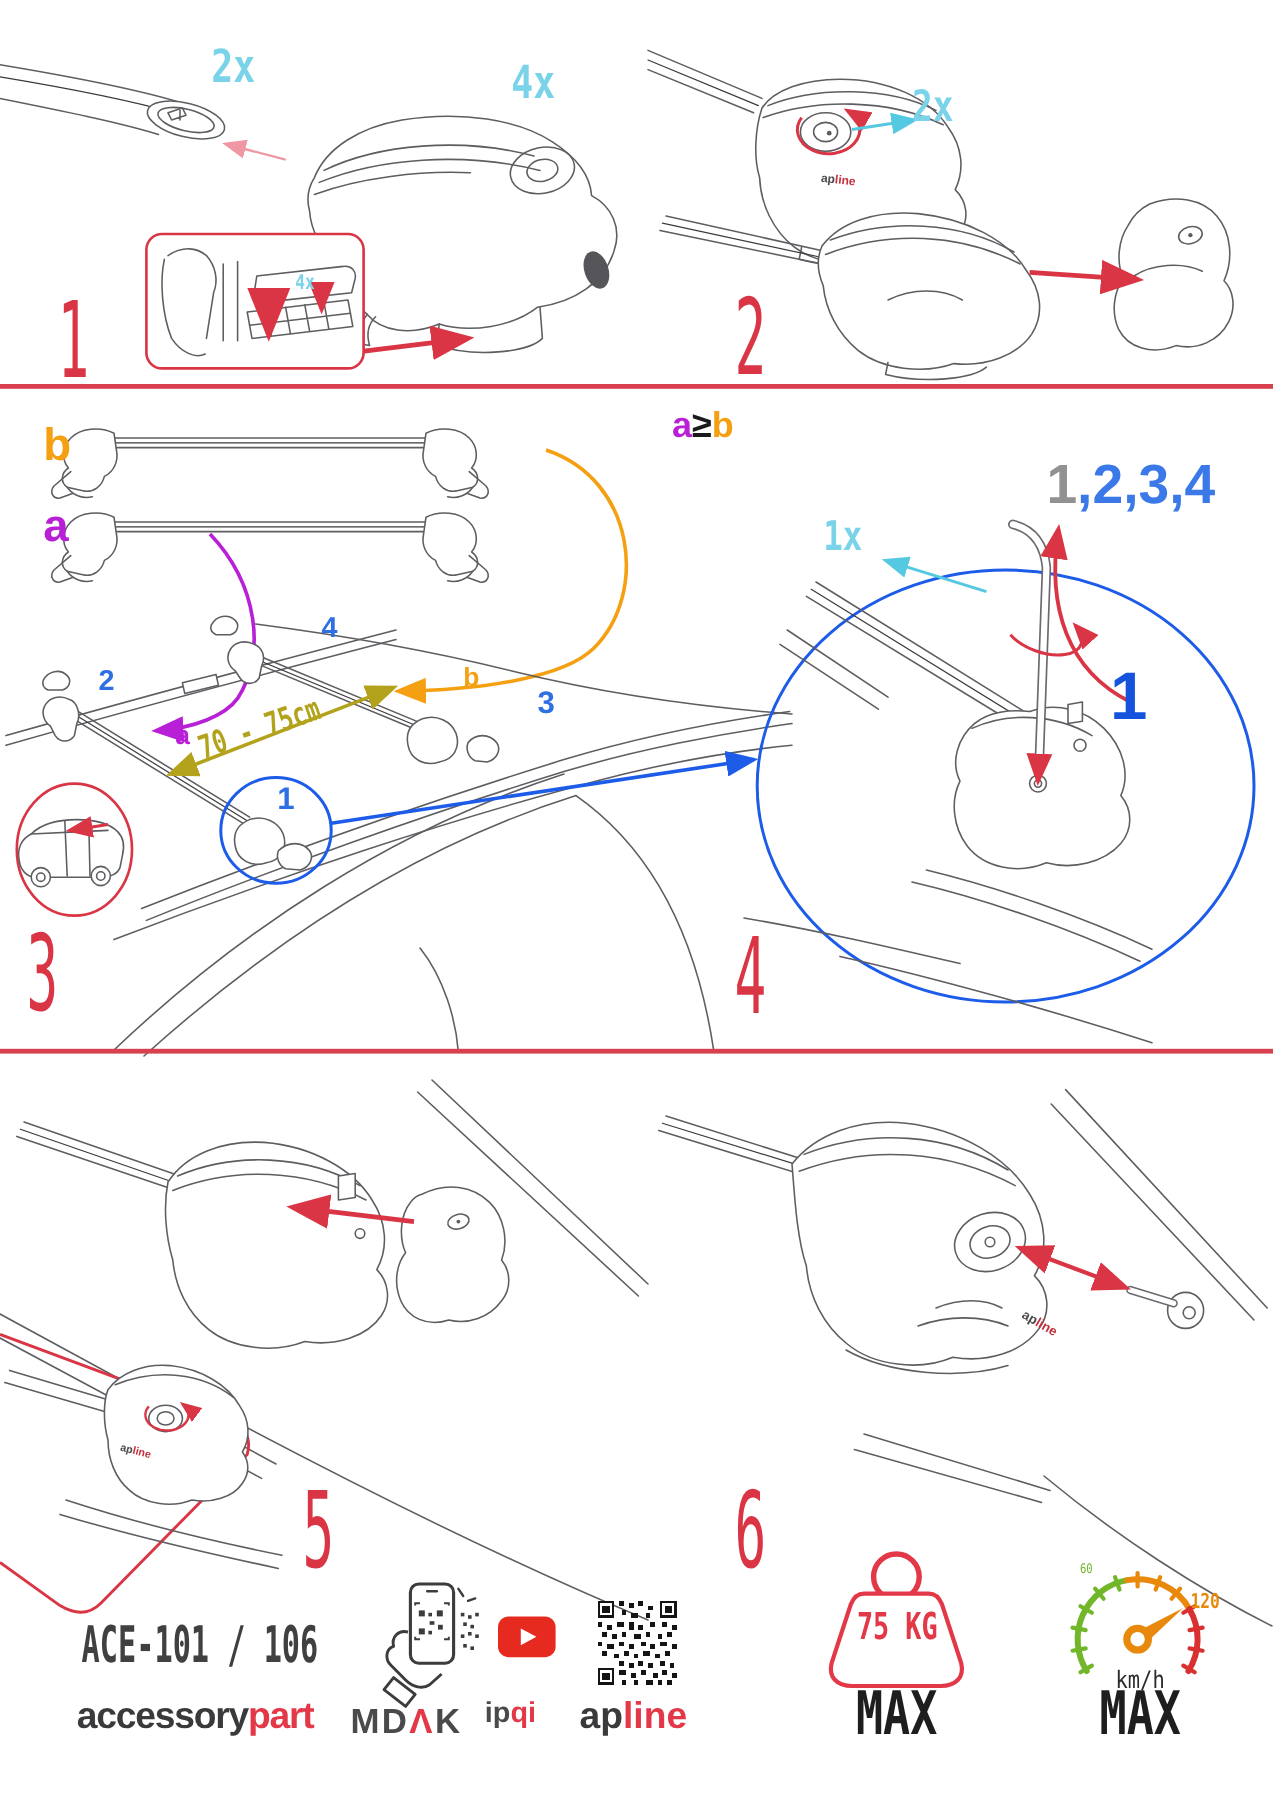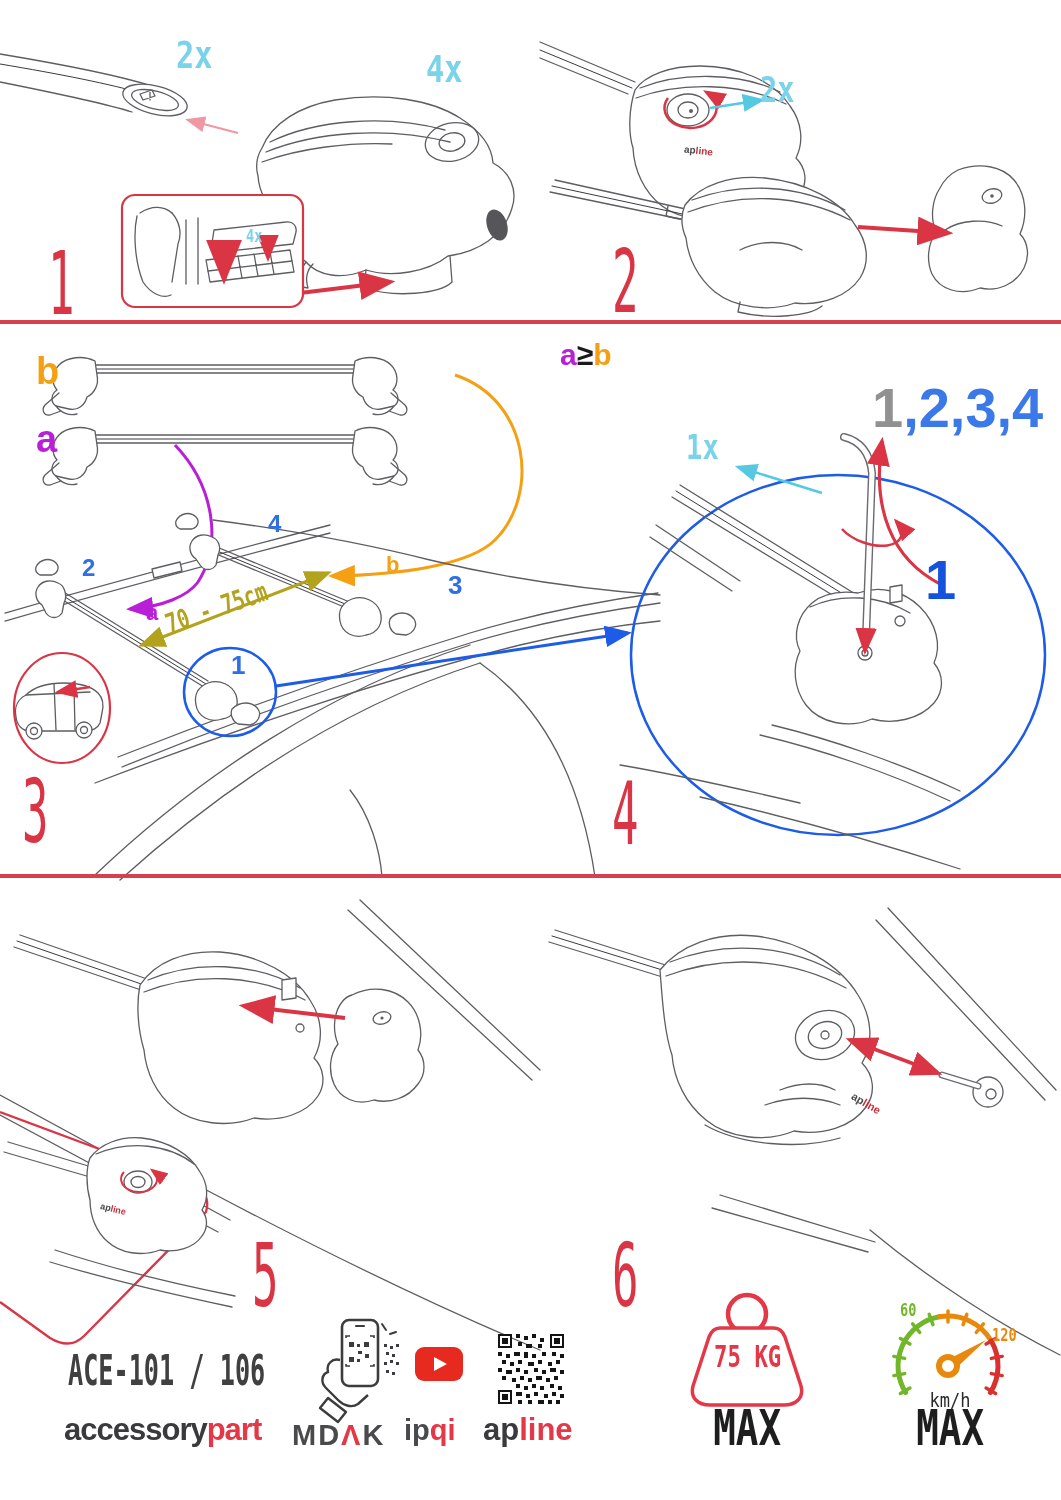--- a/index.html
+++ b/index.html
@@ -217,21 +217,21 @@
 
     <path d="M312,128 C310,108 300,96 284,92 M312,128 L306,292" fill="none" stroke="#6a6a70" stroke-width="8" stroke-linecap="round"></path>
     <path d="M312,128 C310,108 300,96 284,92 M312,128 L306,292" fill="none" stroke="#fff" stroke-width="5.2" stroke-linecap="round"></path>
     <path d="M282,184 A26,14 20 1 0 336,176" fill="none" stroke="#da3545" stroke-width="2.5" marker-end="url(#ar-red)"></path>
     <line x1="306" y1="286" x2="305" y2="306" stroke="#da3545" stroke-width="3" marker-end="url(#ar-red)"></line>
   </g>
   <line x1="262" y1="148" x2="178" y2="122" stroke="#55c8e2" stroke-width="2.5" marker-end="url(#ar-cyan)"></line>
   <path d="M382,240 C330,214 312,162 322,96" fill="none" stroke="#da3545" stroke-width="3.2" marker-end="url(#ar-red)"></path>
 </svg>
 <div class="abs" style="left:560px;top:340px;font-size:30px;font-weight:700"><span style="color:#b81fd6">a</span><span style="color:#1a1a1a">≥</span><span style="color:#f5a012">b</span></div>
-<div class="abs" style="left:872px;top:380px;font-size:56px;font-weight:700"><span style="color:#919191">1</span><span style="color:#3b78e8">,2,3,4</span></div>
+<div class="abs" style="left:872px;top:380px;font-size:46px;font-weight:700"><span style="color:#919191">1</span><span style="color:#3b78e8">,2,3,4</span></div>
 <div class="abs qty" style="left:686px;top:430px;font-size:34px"><span class="sq" style="--sx:.8">1x</span></div>
 <div class="abs" style="left:925px;top:552px;font-size:56px;font-weight:700;color:#1553dd">1</div>
 <div class="abs stepnum" style="left:612px;top:770px"><span class="sq" style="--sx:.5">4</span></div>
 
 <div class="divider" style="top:874px"></div>
 
 <svg class="abs" style="left:0;top:900px" width="540" height="460" viewBox="0 0 540 460">
   <g>
     <path class="line" d="M20,35 L150,80 M14,47 L144,91"></path>
     <path class="darkl" d="M17,41 L147,86"></path>
@@ -318,21 +318,21 @@
     <rect x="74" y="54" width="3" height="3"></rect>
         <rect x="80" y="56" width="3" height="3"></rect>
   </g>
 </svg>
 <div class="abs" style="left:292px;top:1421px;font-size:29px;font-weight:700;letter-spacing:2px"><span style="color:#4a4a4c">MD</span><span style="color:#e23848">Λ</span><span style="color:#4a4a4c">K</span></div>
 
 <svg class="abs" style="left:414px;top:1346px" width="50" height="36" viewBox="0 0 50 36">
   <rect x="1" y="1" width="48" height="34" rx="9" fill="#e62a20"></rect>
   <path d="M20,11 L33,18 L20,25 Z" fill="#fff"></path>
 </svg>
-<div class="abs" style="left:404px;top:1416px;font-size:29px;font-weight:700"><span style="color:#4a4a4c">ip</span><span style="color:#e23848">qi</span></div>
+<div class="abs" style="left:404px;top:1416px;font-size:24px;font-weight:700"><span style="color:#4a4a4c">ip</span><span style="color:#e23848">qi</span></div>
 
 <svg class="abs" style="left:498px;top:1334px" width="66" height="70" viewBox="0 0 33 35" shape-rendering="crispEdges">
   <g fill="#141414">
     <rect x="0" y="0" width="7" height="7"></rect>
         <rect x="26" y="0" width="7" height="7"></rect>
         <rect x="0" y="28" width="7" height="7"></rect>
     <rect x="1" y="1" width="5" height="5" fill="#fff"></rect>
         <rect x="27" y="1" width="5" height="5" fill="#fff"></rect>
         <rect x="1" y="29" width="5" height="5" fill="#fff"></rect>
     <rect x="2" y="2" width="3" height="3"></rect>
@@ -426,21 +426,21 @@
   </g>
   <g stroke="#d93030" stroke-width="3.5" stroke-linecap="round">
     <line x1="104.1" y1="52" x2="113.6" y2="46.5"></line>
         <line x1="109.3" y1="66.4" x2="120.2" y2="64.4"></line>
     <line x1="109.3" y1="81.6" x2="120.2" y2="83.6"></line>
         <line x1="104.1" y1="96" x2="113.6" y2="101.5"></line>
   </g>
   <polygon points="63,69 69,81 104,48" fill="#e8890c"></polygon>
   <circle cx="66" cy="74" r="9" fill="#fff" stroke="#e8890c" stroke-width="6"></circle>
 </svg>
-<div class="abs mono" style="left:900px;top:1302px;font-size:17px;font-weight:700;color:#72b62a"><span class="sq" style="--sx:.8">60</span></div>
+<div class="abs mono" style="left:900px;top:1302px;font-size:11px;font-weight:400;color:#72b62a"><span class="sq" style="--sx:.8">60</span></div>
 <div class="abs mono" style="left:992px;top:1327px;font-size:17px;font-weight:700;color:#e8890c"><span class="sq" style="--sx:.8">120</span></div>
 <div class="abs ctr" style="left:920px;top:1392px;width:60px;height:16px;font-size:20px;color:#2a2a2a">
       <span class="sqc mono" style="--sx:.85">km/h</span>
     </div>
 <div class="abs ctr mono" style="left:895px;top:1404px;width:110px;height:48px;font-size:50px;font-weight:700;color:#1e1e1e">
       <span class="sqc" style="--sx:.75">MAX</span>
     </div>
 
 </div>
 

